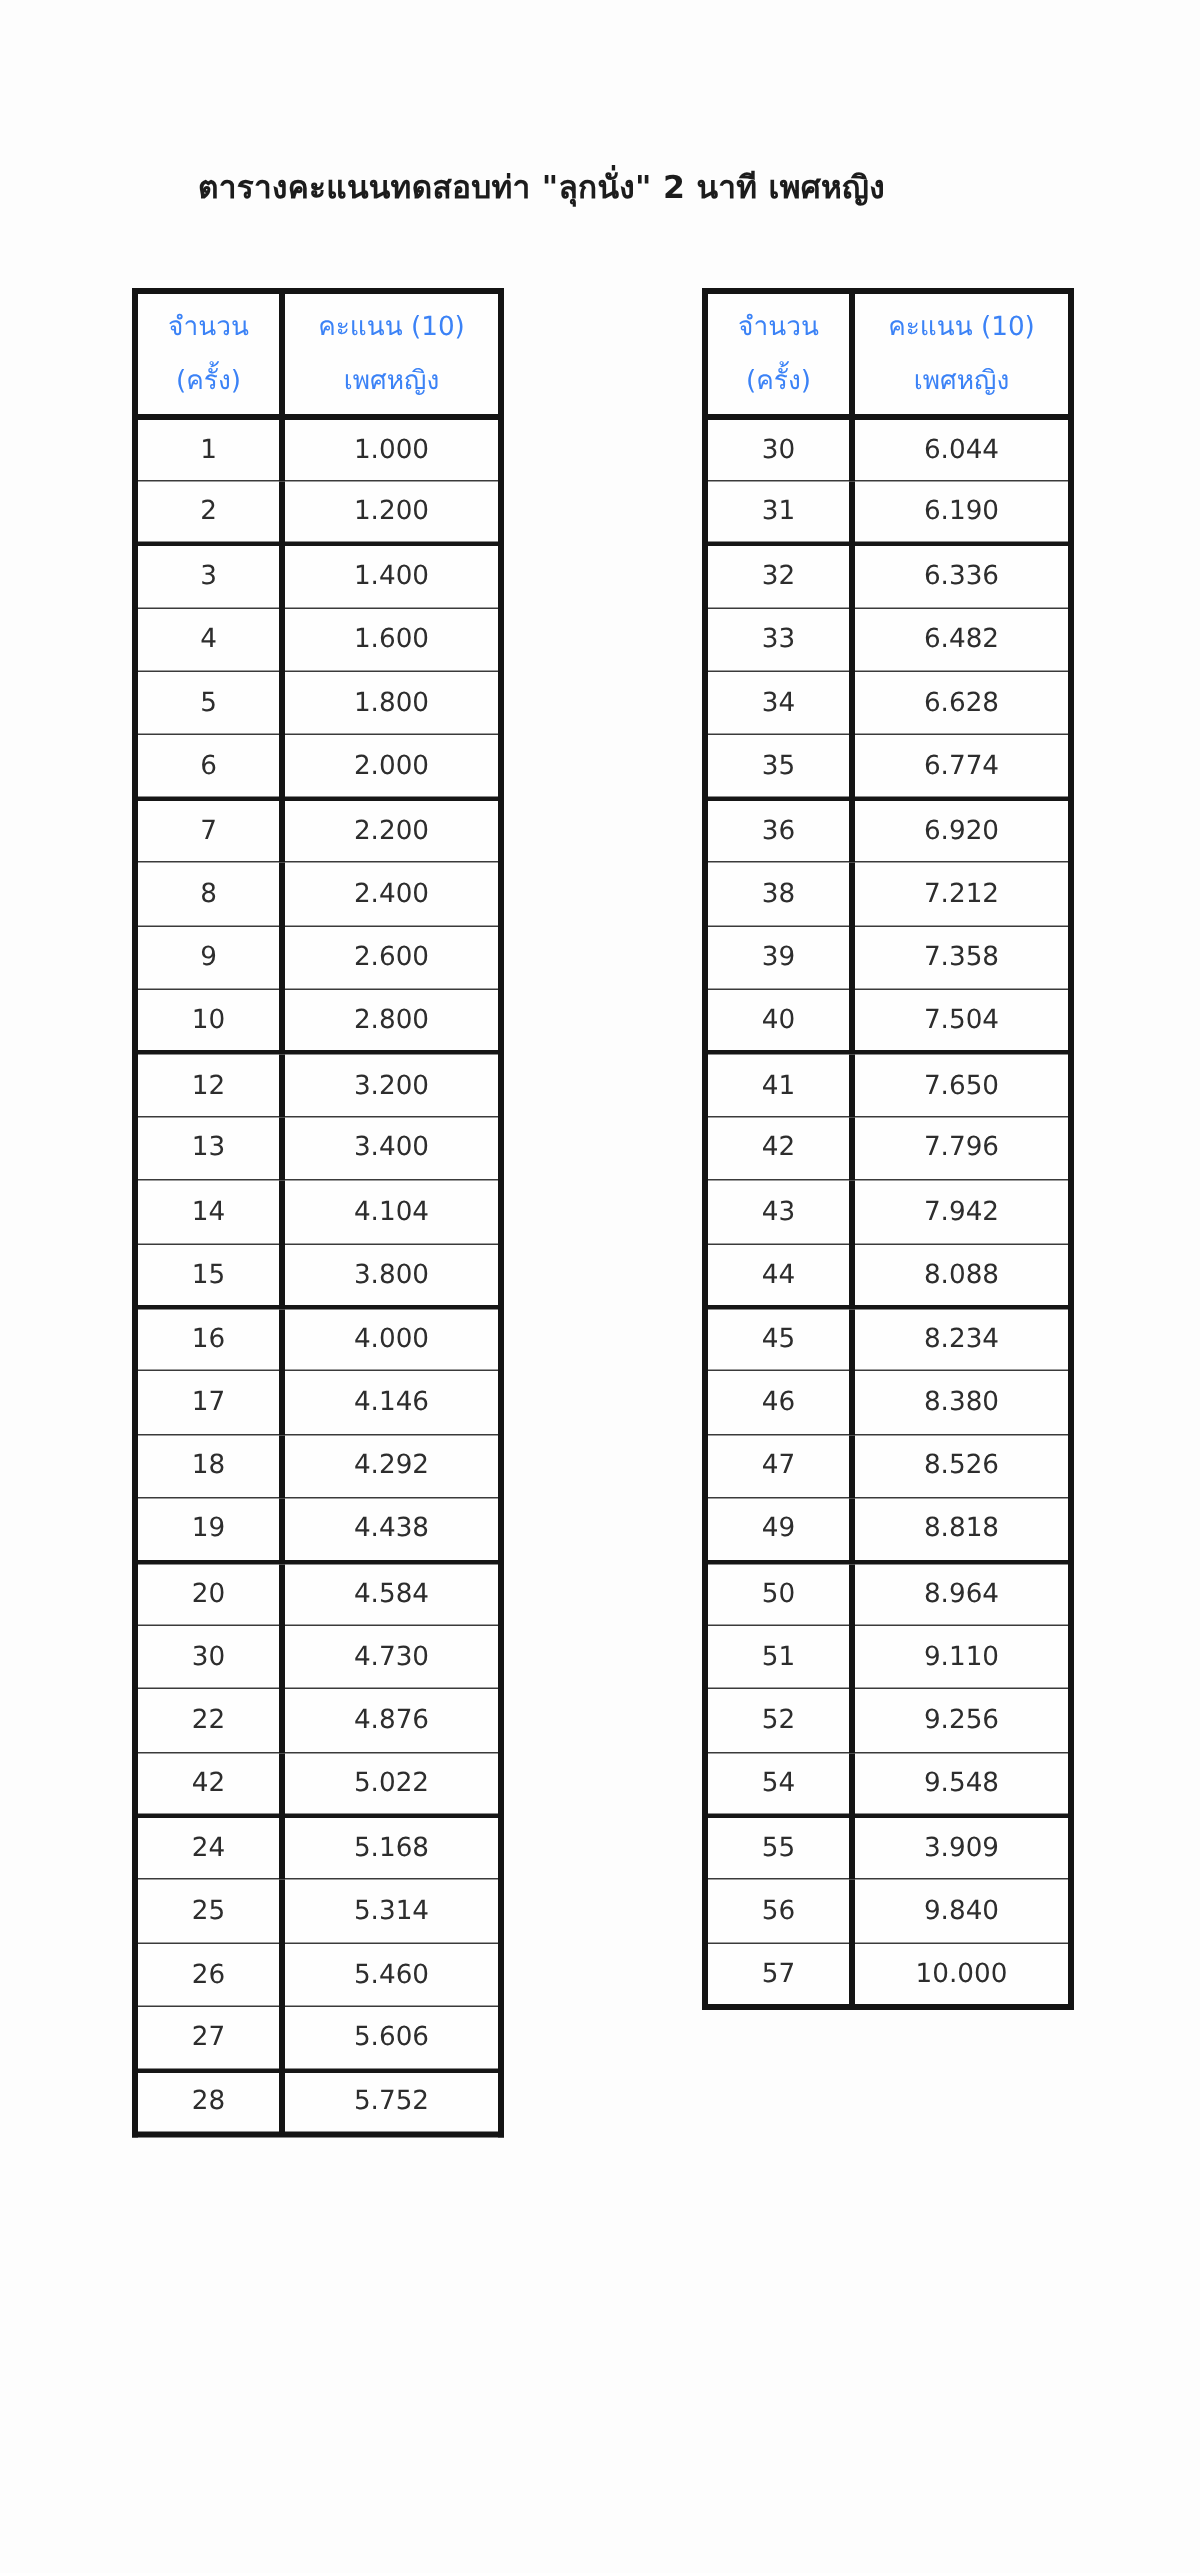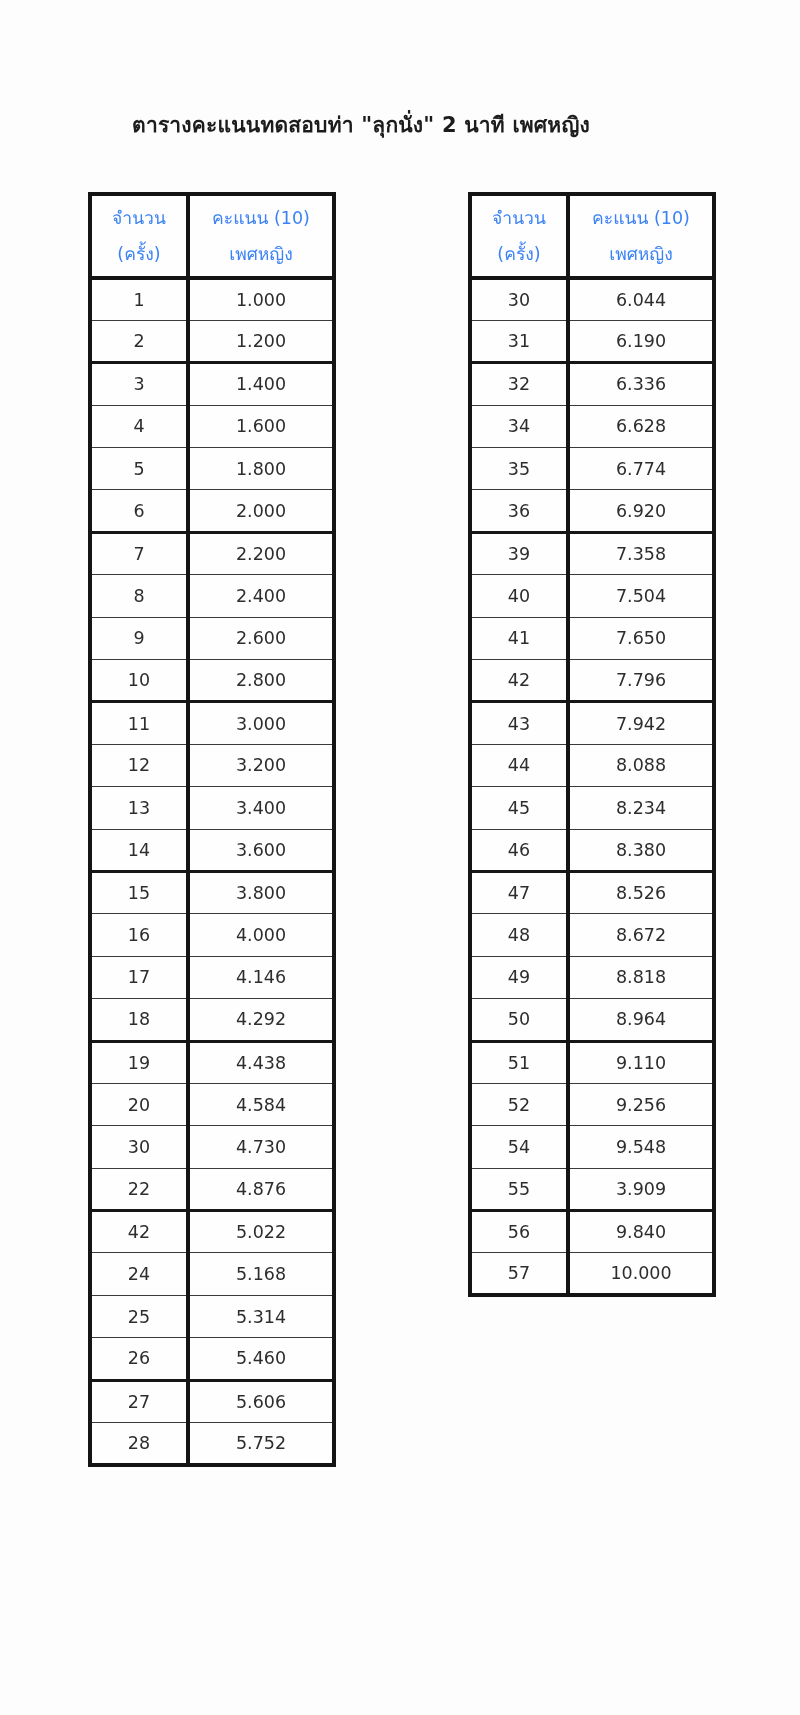--- a/index.html
+++ b/index.html
@@ -131,34 +131,30 @@
         </tr>
         <tr>
           <td class="col-count">9</td>
           <td class="col-score">2.600</td>
         </tr>
         <tr>
           <td class="col-count">10</td>
           <td class="col-score">2.800</td>
         </tr>
         <tr>
-          <td class="col-count">11</td>
-          <td class="col-score">3.000</td>
-        </tr>
-        <tr>
           <td class="col-count">12</td>
           <td class="col-score">3.200</td>
         </tr>
         <tr>
           <td class="col-count">13</td>
           <td class="col-score">3.400</td>
         </tr>
         <tr>
           <td class="col-count">14</td>
-          <td class="col-score">3.600</td>
+          <td class="col-score">4.104</td>
         </tr>
         <tr>
           <td class="col-count">15</td>
           <td class="col-score">3.800</td>
         </tr>
         <tr>
           <td class="col-count">16</td>
           <td class="col-score">4.000</td>
         </tr>
         <tr>
@@ -232,32 +228,40 @@
         </tr>
         <tr>
           <td class="col-count">31</td>
           <td class="col-score">6.190</td>
         </tr>
         <tr>
           <td class="col-count">32</td>
           <td class="col-score">6.336</td>
         </tr>
         <tr>
+          <td class="col-count">33</td>
+          <td class="col-score">6.482</td>
+        </tr>
+        <tr>
           <td class="col-count">34</td>
           <td class="col-score">6.628</td>
         </tr>
         <tr>
           <td class="col-count">35</td>
           <td class="col-score">6.774</td>
         </tr>
         <tr>
           <td class="col-count">36</td>
           <td class="col-score">6.920</td>
         </tr>
         <tr>
+          <td class="col-count">38</td>
+          <td class="col-score">7.212</td>
+        </tr>
+        <tr>
           <td class="col-count">39</td>
           <td class="col-score">7.358</td>
         </tr>
         <tr>
           <td class="col-count">40</td>
           <td class="col-score">7.504</td>
         </tr>
         <tr>
           <td class="col-count">41</td>
           <td class="col-score">7.650</td>
@@ -280,24 +284,20 @@
         </tr>
         <tr>
           <td class="col-count">46</td>
           <td class="col-score">8.380</td>
         </tr>
         <tr>
           <td class="col-count">47</td>
           <td class="col-score">8.526</td>
         </tr>
         <tr>
-          <td class="col-count">48</td>
-          <td class="col-score">8.672</td>
-        </tr>
-        <tr>
           <td class="col-count">49</td>
           <td class="col-score">8.818</td>
         </tr>
         <tr>
           <td class="col-count">50</td>
           <td class="col-score">8.964</td>
         </tr>
         <tr>
           <td class="col-count">51</td>
           <td class="col-score">9.110</td>

